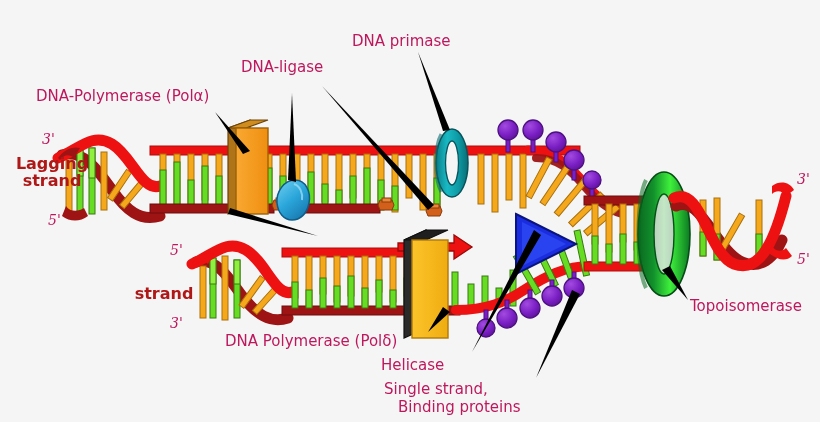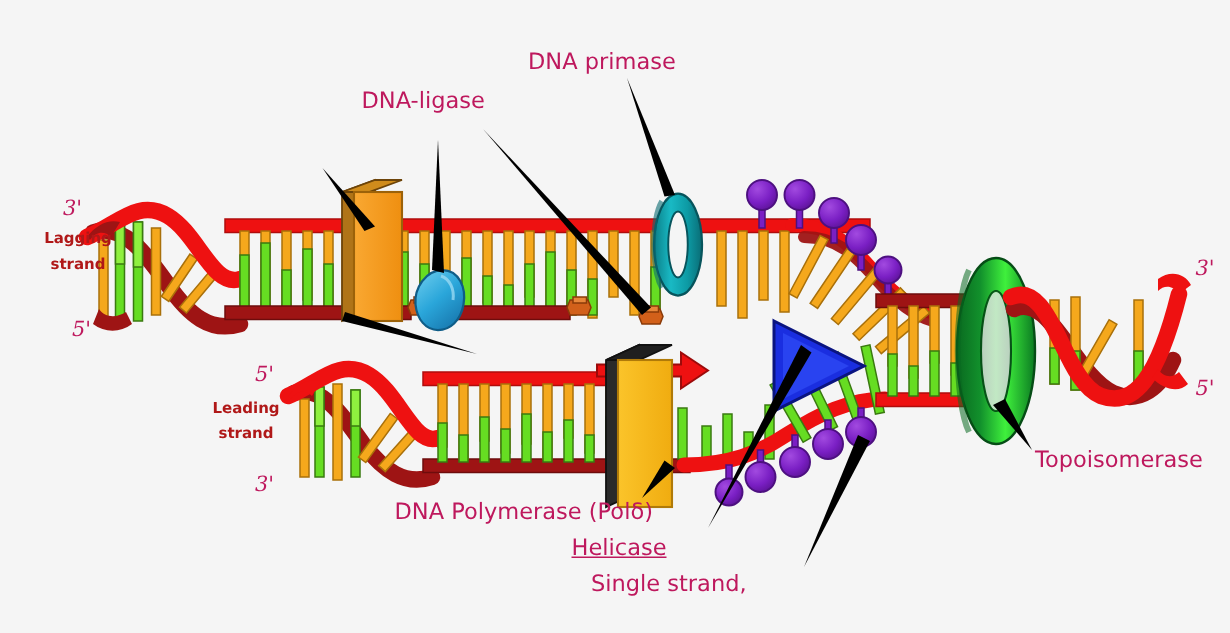--- a/index.html
+++ b/index.html
@@ -25,21 +25,21 @@
     letter-spacing:0px;
   }
   .lbl.end{
     font-size:14px;
     font-style:italic;
     font-family:"DejaVu Serif","Liberation Serif",serif;
   }
   .lbl.strandname{
     color:#b01818;
     font-weight:bold;
-    font-size:10px;
+    font-size:16px;
     text-align:center;
     line-height:1.08;
   }
 </style>
 </head>
 <body>
 
 <div id="stage">
 
 <svg width="820" height="422" viewBox="0 0 820 422" xmlns="http://www.w3.org/2000/svg">
@@ -442,30 +442,31 @@
 
     <path d="M472,352 L534,230 L541,235 Z"></path>
 
     <path d="M536,378 L572,290 L580,294 Z"></path>
 
     <path d="M688,300 L662,270 L670,266 Z"></path>
   </g>
 
 </svg>
 
+<div class="lbl" style="left:36px;  top:88px;">DNA-Polymerase (Polα)</div>
 <div class="lbl" style="left:193px; top:59px;margin-left:48px;">DNA-ligase</div>
 <div class="lbl" style="left:352px; top:33px;">DNA primase</div>
-<div class="lbl" style="left:225px; top:333px;margin-left:38px;">DNA Polymerase (Polδ)</div>
-<div class="lbl" style="left:381px; top:357px;text-decoration:underline;">Helicase</div>
-<div class="lbl" style="left:394px; top:381px;">Single strand,</div>
+<div class="lbl" style="left:225px; top:333px;">DNA Polymerase (Polδ)</div>
+<div class="lbl" style="left:381px; top:357px;">Helicase</div>
+<div class="lbl" style="left:384px; top:381px;">Single strand,</div>
+<div class="lbl" style="left:398px; top:399px;">Binding proteins</div>
 <div class="lbl" style="left:690px; top:298px;">Topoisomerase</div>
 
 <div class="lbl strandname" style="left:6px;  top:155px; width:92px;">Lagging</div>
 <div class="lbl strandname" style="left:6px;  top:172px; width:92px;">strand</div>
-<div class="lbl strandname" style="left:118px;top:268px; width:92px;">Leading</div>
 <div class="lbl strandname" style="left:118px;top:285px; width:92px;">strand</div>
 
 <div class="lbl end" style="left:42px;  top:132px;">3'</div>
 <div class="lbl end" style="left:48px;  top:213px;">5'</div>
 <div class="lbl end" style="left:170px; top:243px;">5'</div>
 <div class="lbl end" style="left:170px; top:316px;">3'</div>
 <div class="lbl end" style="left:797px; top:172px;">3'</div>
 <div class="lbl end" style="left:797px; top:252px;">5'</div>
 
 </div>

